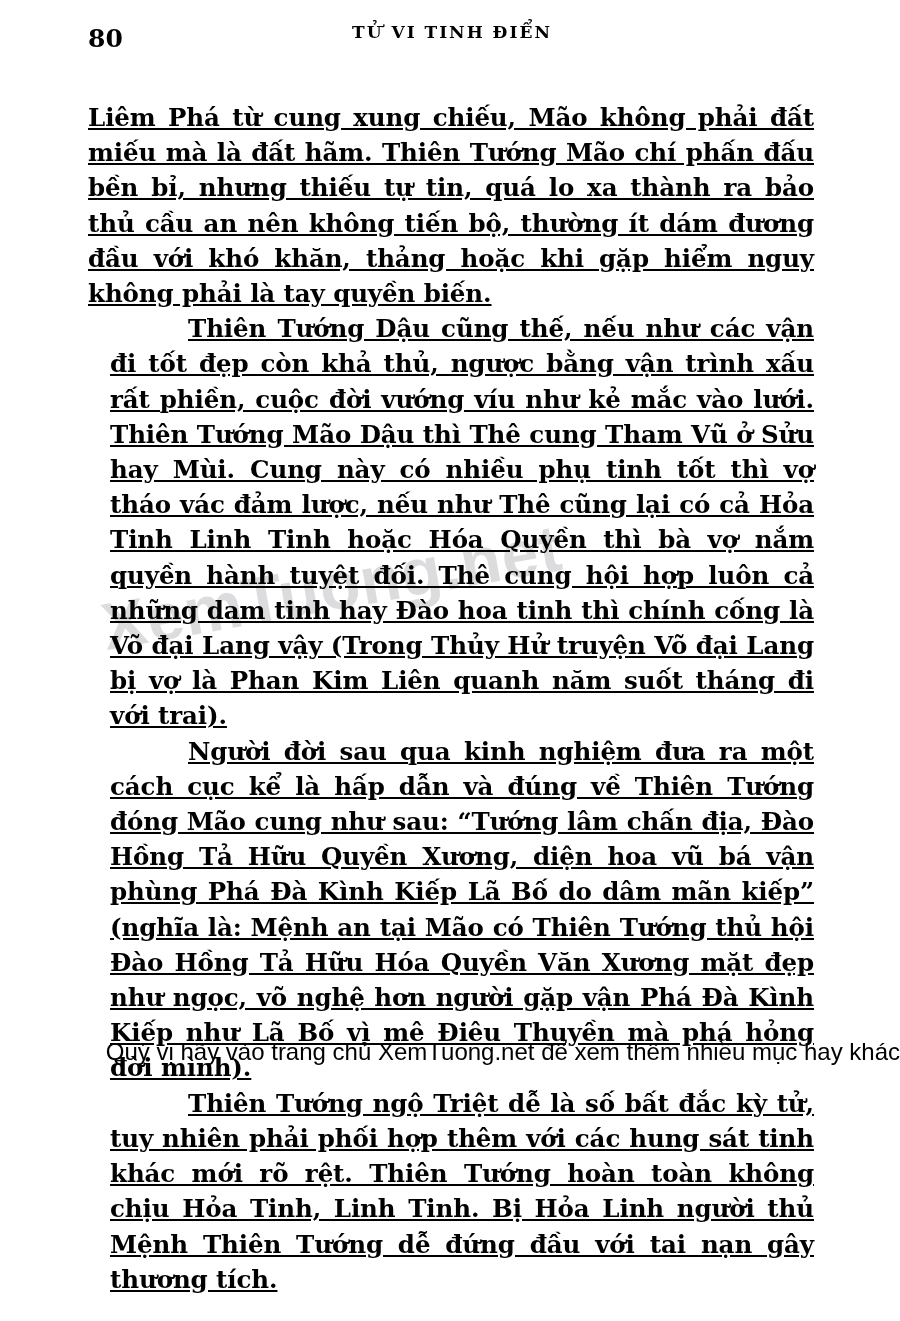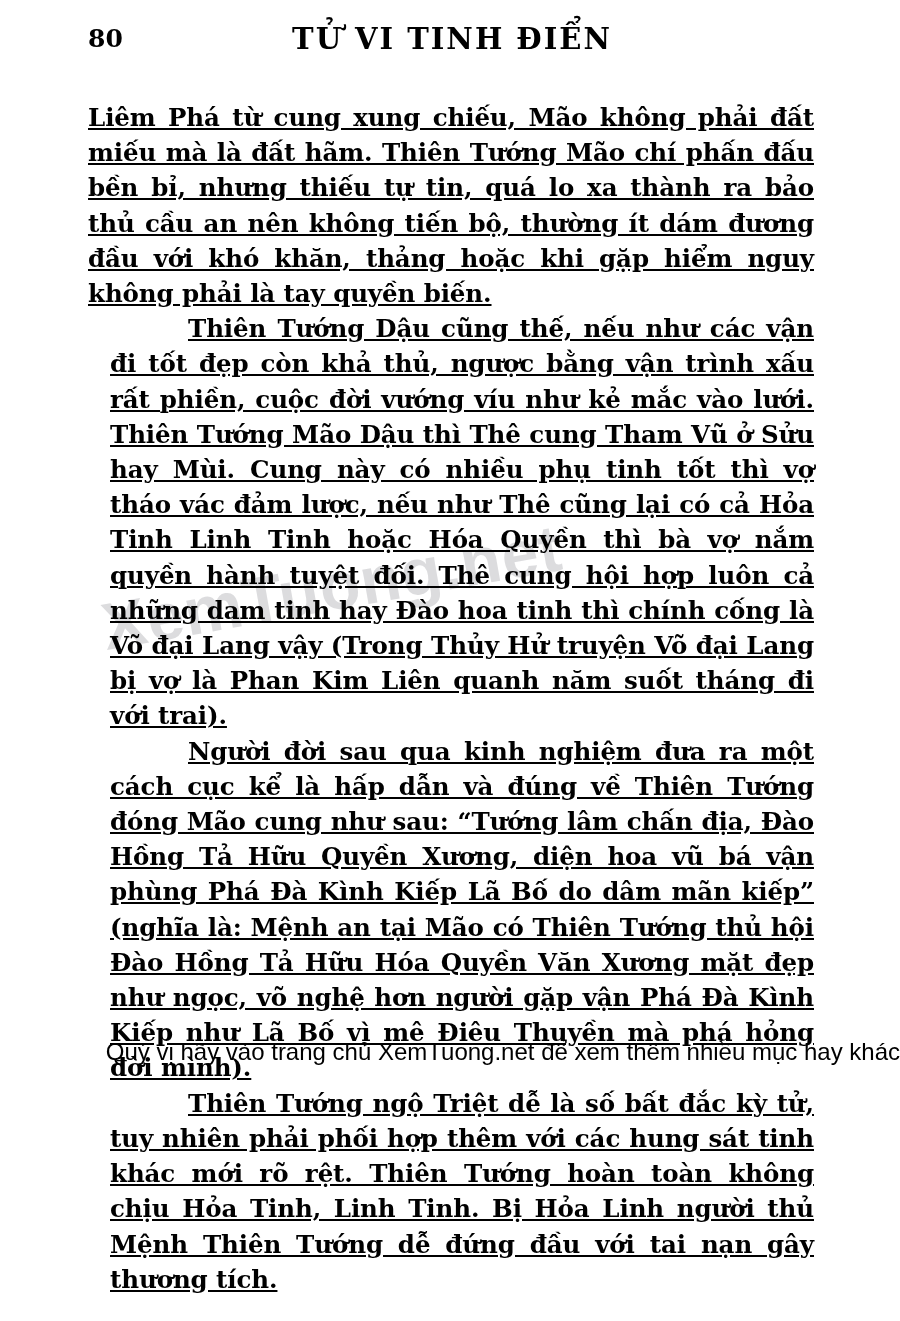--- a/index.html
+++ b/index.html
@@ -37,21 +37,21 @@
     font-weight: 700;
     font-family: "DejaVu Serif", "Liberation Serif", serif;
     letter-spacing: 0px;
   }
   .book-title {
     position: absolute;
     left: 4px;
     right: 0;
     top: 2px;
     text-align: center;
-    font-size: 29px;
+    font-size: 17px;
     font-weight: 700;
     letter-spacing: 2px;
     font-family: "DejaVu Serif", "Liberation Serif", serif;
   }
   .body-text {
     position: absolute;
     top: 100px;
     left: 88px;
     width: 726px;
     font-size: 24.5px;

